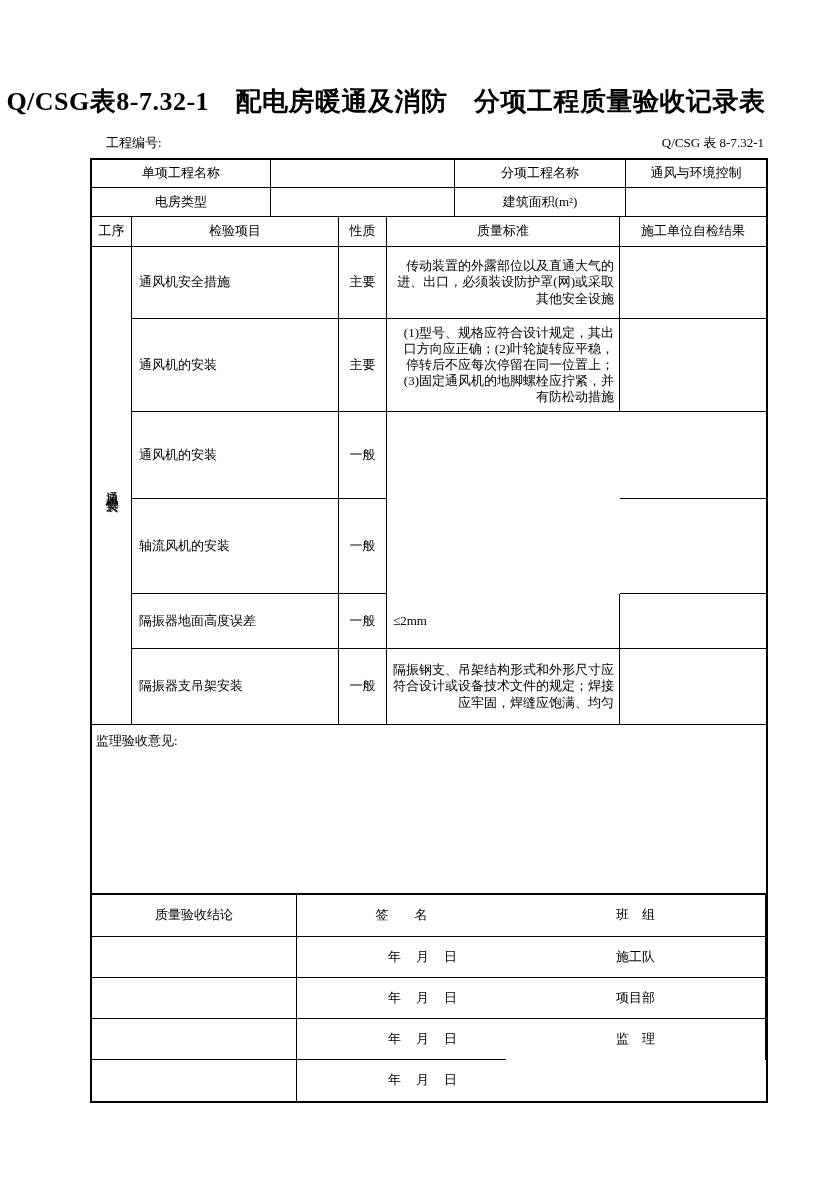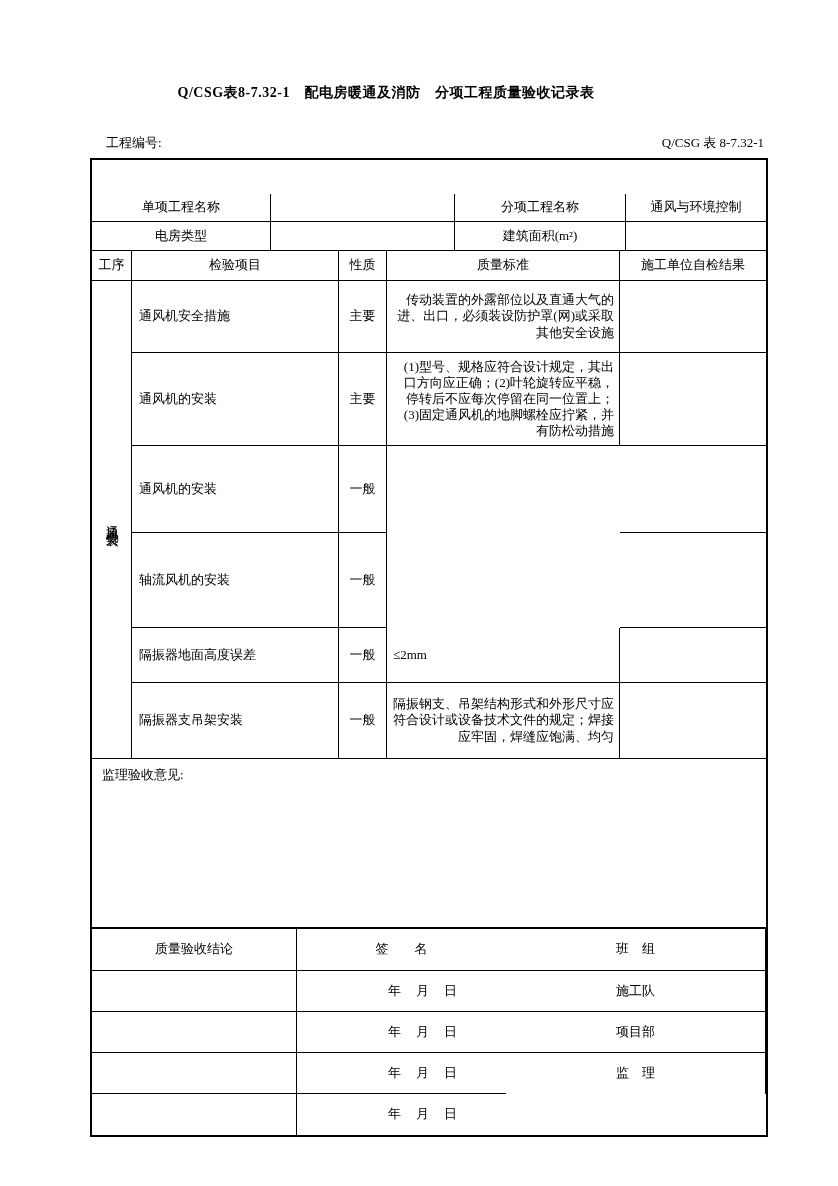--- a/index.html
+++ b/index.html
@@ -4,56 +4,56 @@
 <style>
   * { margin:0; padding:0; box-sizing:border-box; }
   html,body { background:#ffffff; }
   body {
     width:838px; height:1186px; position:relative;
     font-family:"Liberation Serif","DejaVu Serif",serif;
     color:#000;
   }
   .page-title {
     position:absolute; left:0; top:84px; width:772px;
-    text-align:center; font-size:14px; font-weight:bold;
+    text-align:center; font-size:26px; font-weight:bold;
     letter-spacing:0.5px; white-space:nowrap;
   }
   .meta-row {
     position:absolute; left:90px; top:132px; width:678px; height:22px;
     display:flex; justify-content:space-between; align-items:flex-end;
     font-size:13px; padding:0 4px 2px 16px;
   }
   .sheet {
     position:absolute; left:90px; top:158px; width:678px;
     border:2px solid #000; font-size:13px;
   }
   .grid { display:grid; }
   .info   { grid-template-columns:179px 184px 171px auto;
-            grid-template-rows:28px 29px;margin-top:34px; }
+            grid-template-rows:28px 29px; }
   .detail { grid-template-columns:40px 207px 48px 233px auto;
             grid-template-rows:30px 72px 93px 87px 95px 55px 76px; }
   .signoff{ grid-template-columns:205px 209px auto;
             grid-template-rows:42px 41px 41px 41px 41px; }
   .cell {
     border-right:1px solid #000; border-bottom:1px solid #000;
     display:flex; align-items:center; justify-content:center;
     text-align:center; overflow:hidden; line-height:1.25;
   }
   .cell.lc { border-right:none; }
   .cell.lr { border-bottom:none; }
   .cell.left { justify-content:flex-start; text-align:left; padding-left:7px; }
   .cell.std  { justify-content:flex-start; text-align:right; padding:3px 5px 3px 6px; line-height:1.24; }
   .cell.date { justify-content:flex-end; text-align:center; padding-right:48px; letter-spacing:1px; }
   .vertical-label {
     writing-mode:vertical-lr; text-orientation:upright;
     letter-spacing:2px;
   }
   .supervision {
     height:170px; border-bottom:2px solid #000;
-    padding:7px 10px; font-size:13px;
+    padding:7px 4px; font-size:13px;
   }
 </style>
 </head>
 <body>
 
 <div class="page-title">Q/CSG表8-7.32-1　配电房暖通及消防　分项工程质量验收记录表</div>
 
 <div class="meta-row">
   <span>工程编号:</span>
   <span>Q/CSG 表 8-7.32-1</span>

